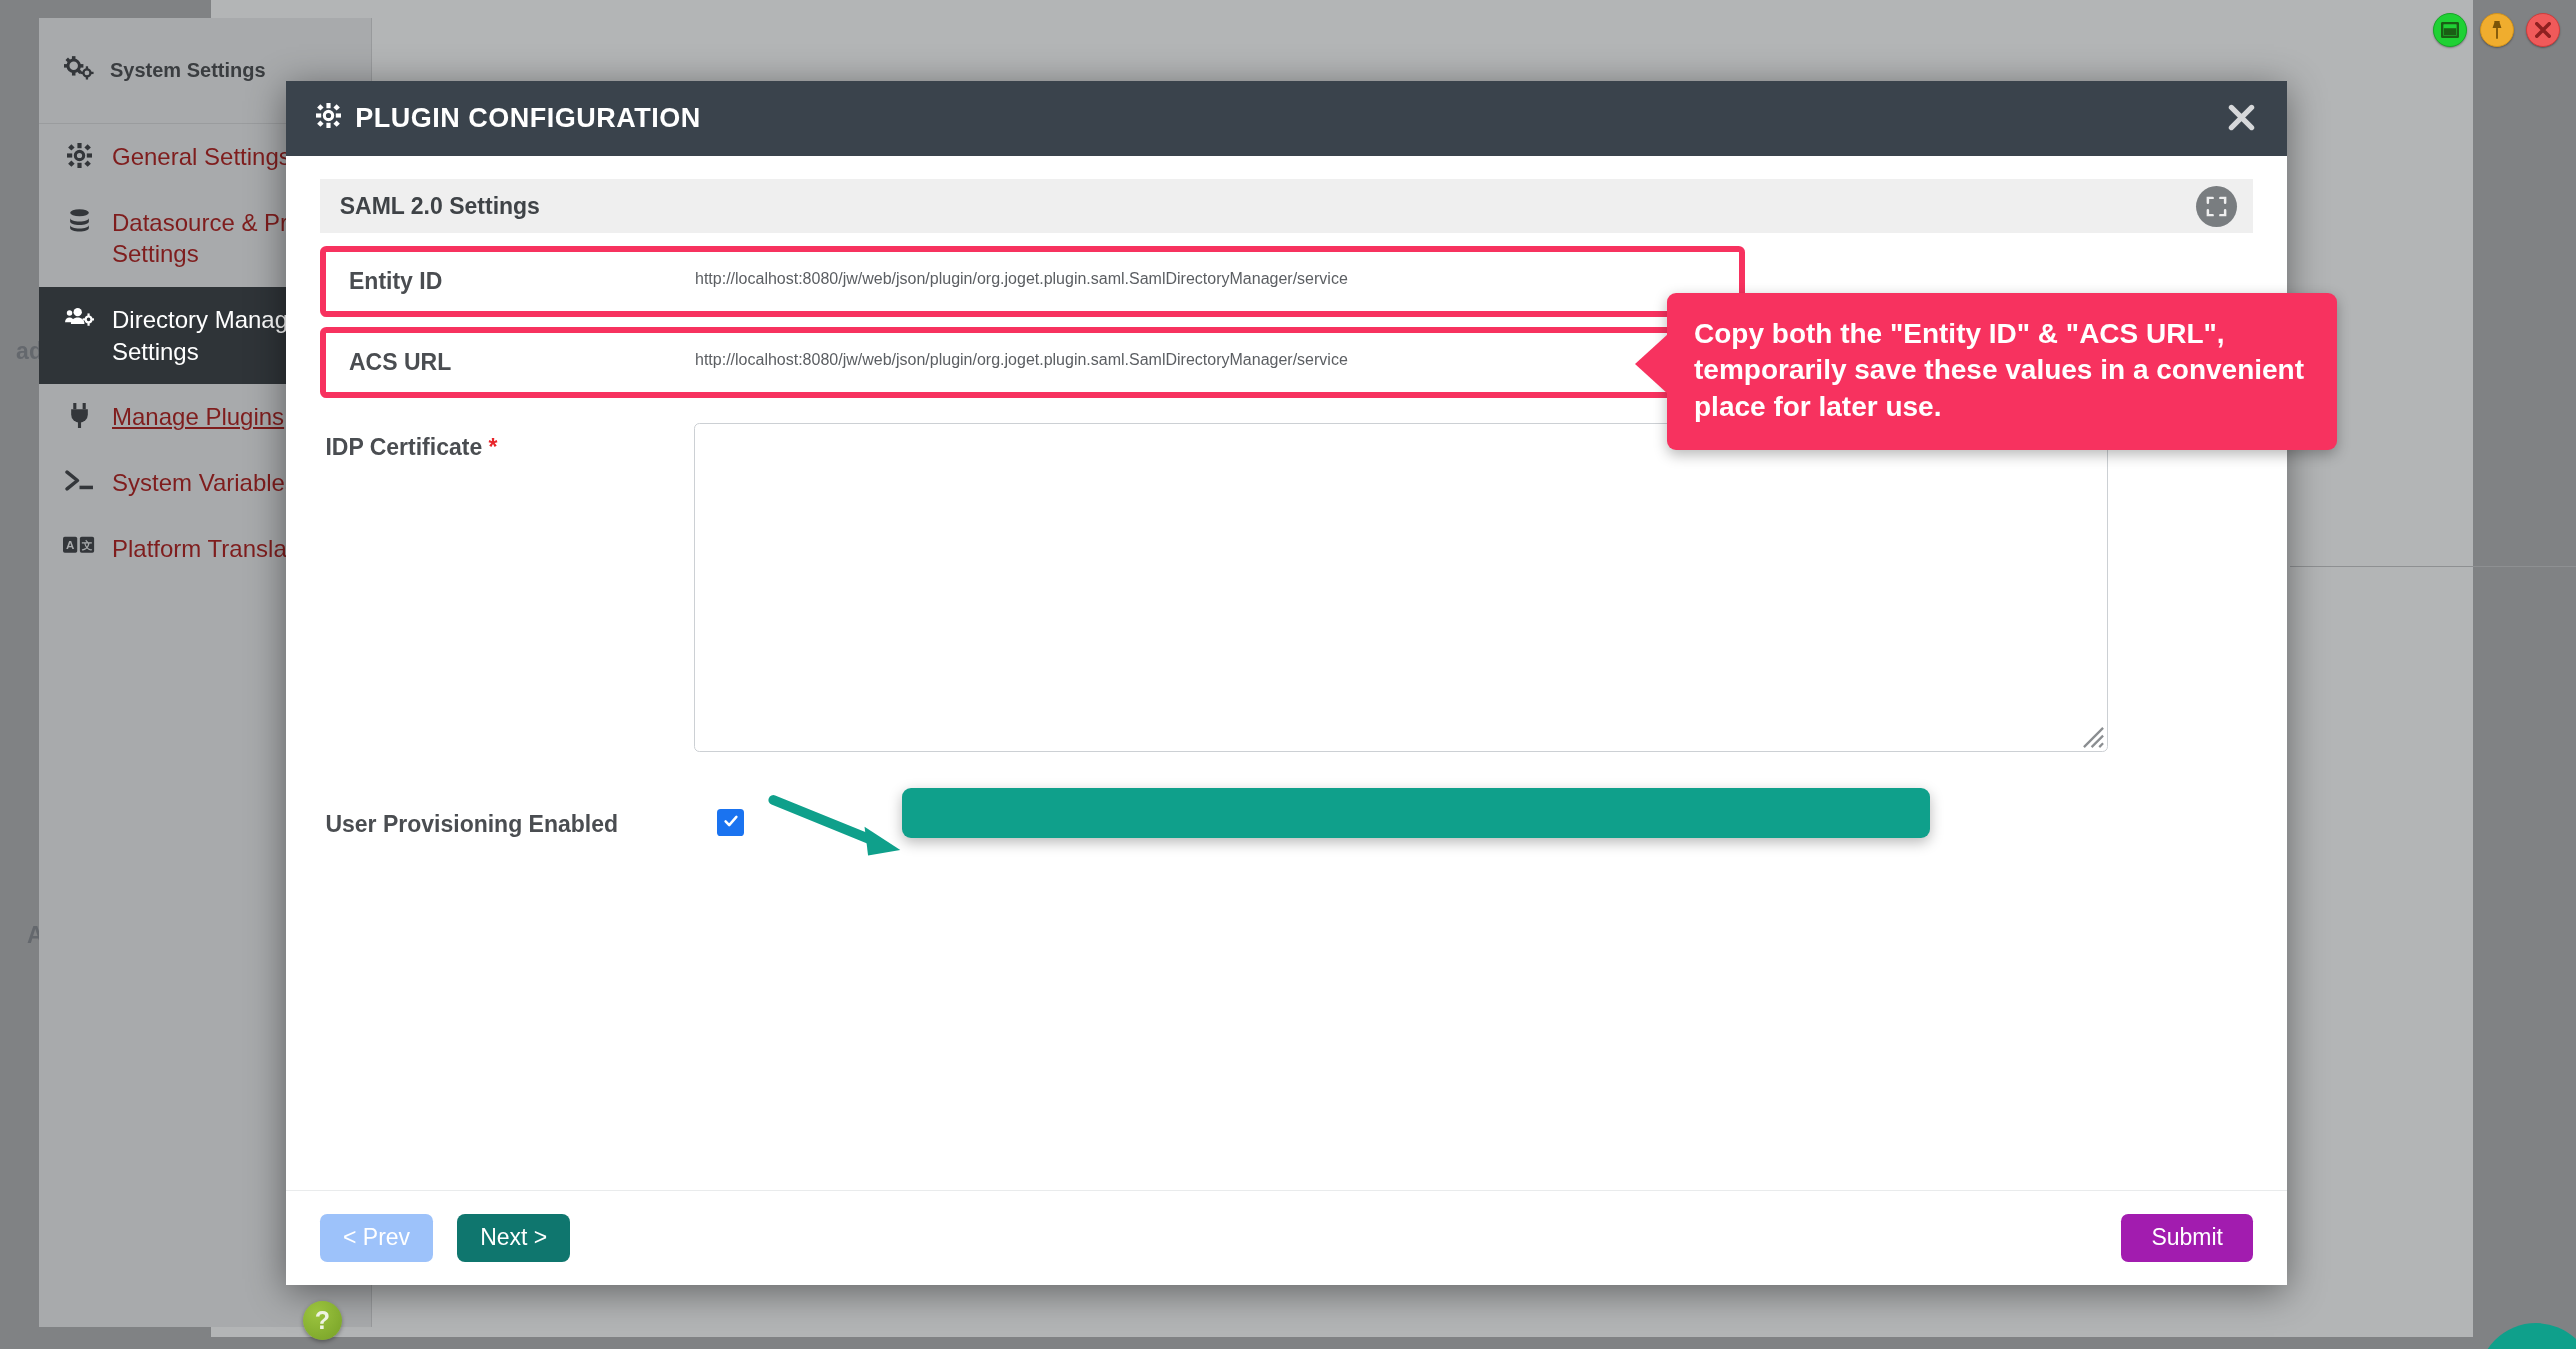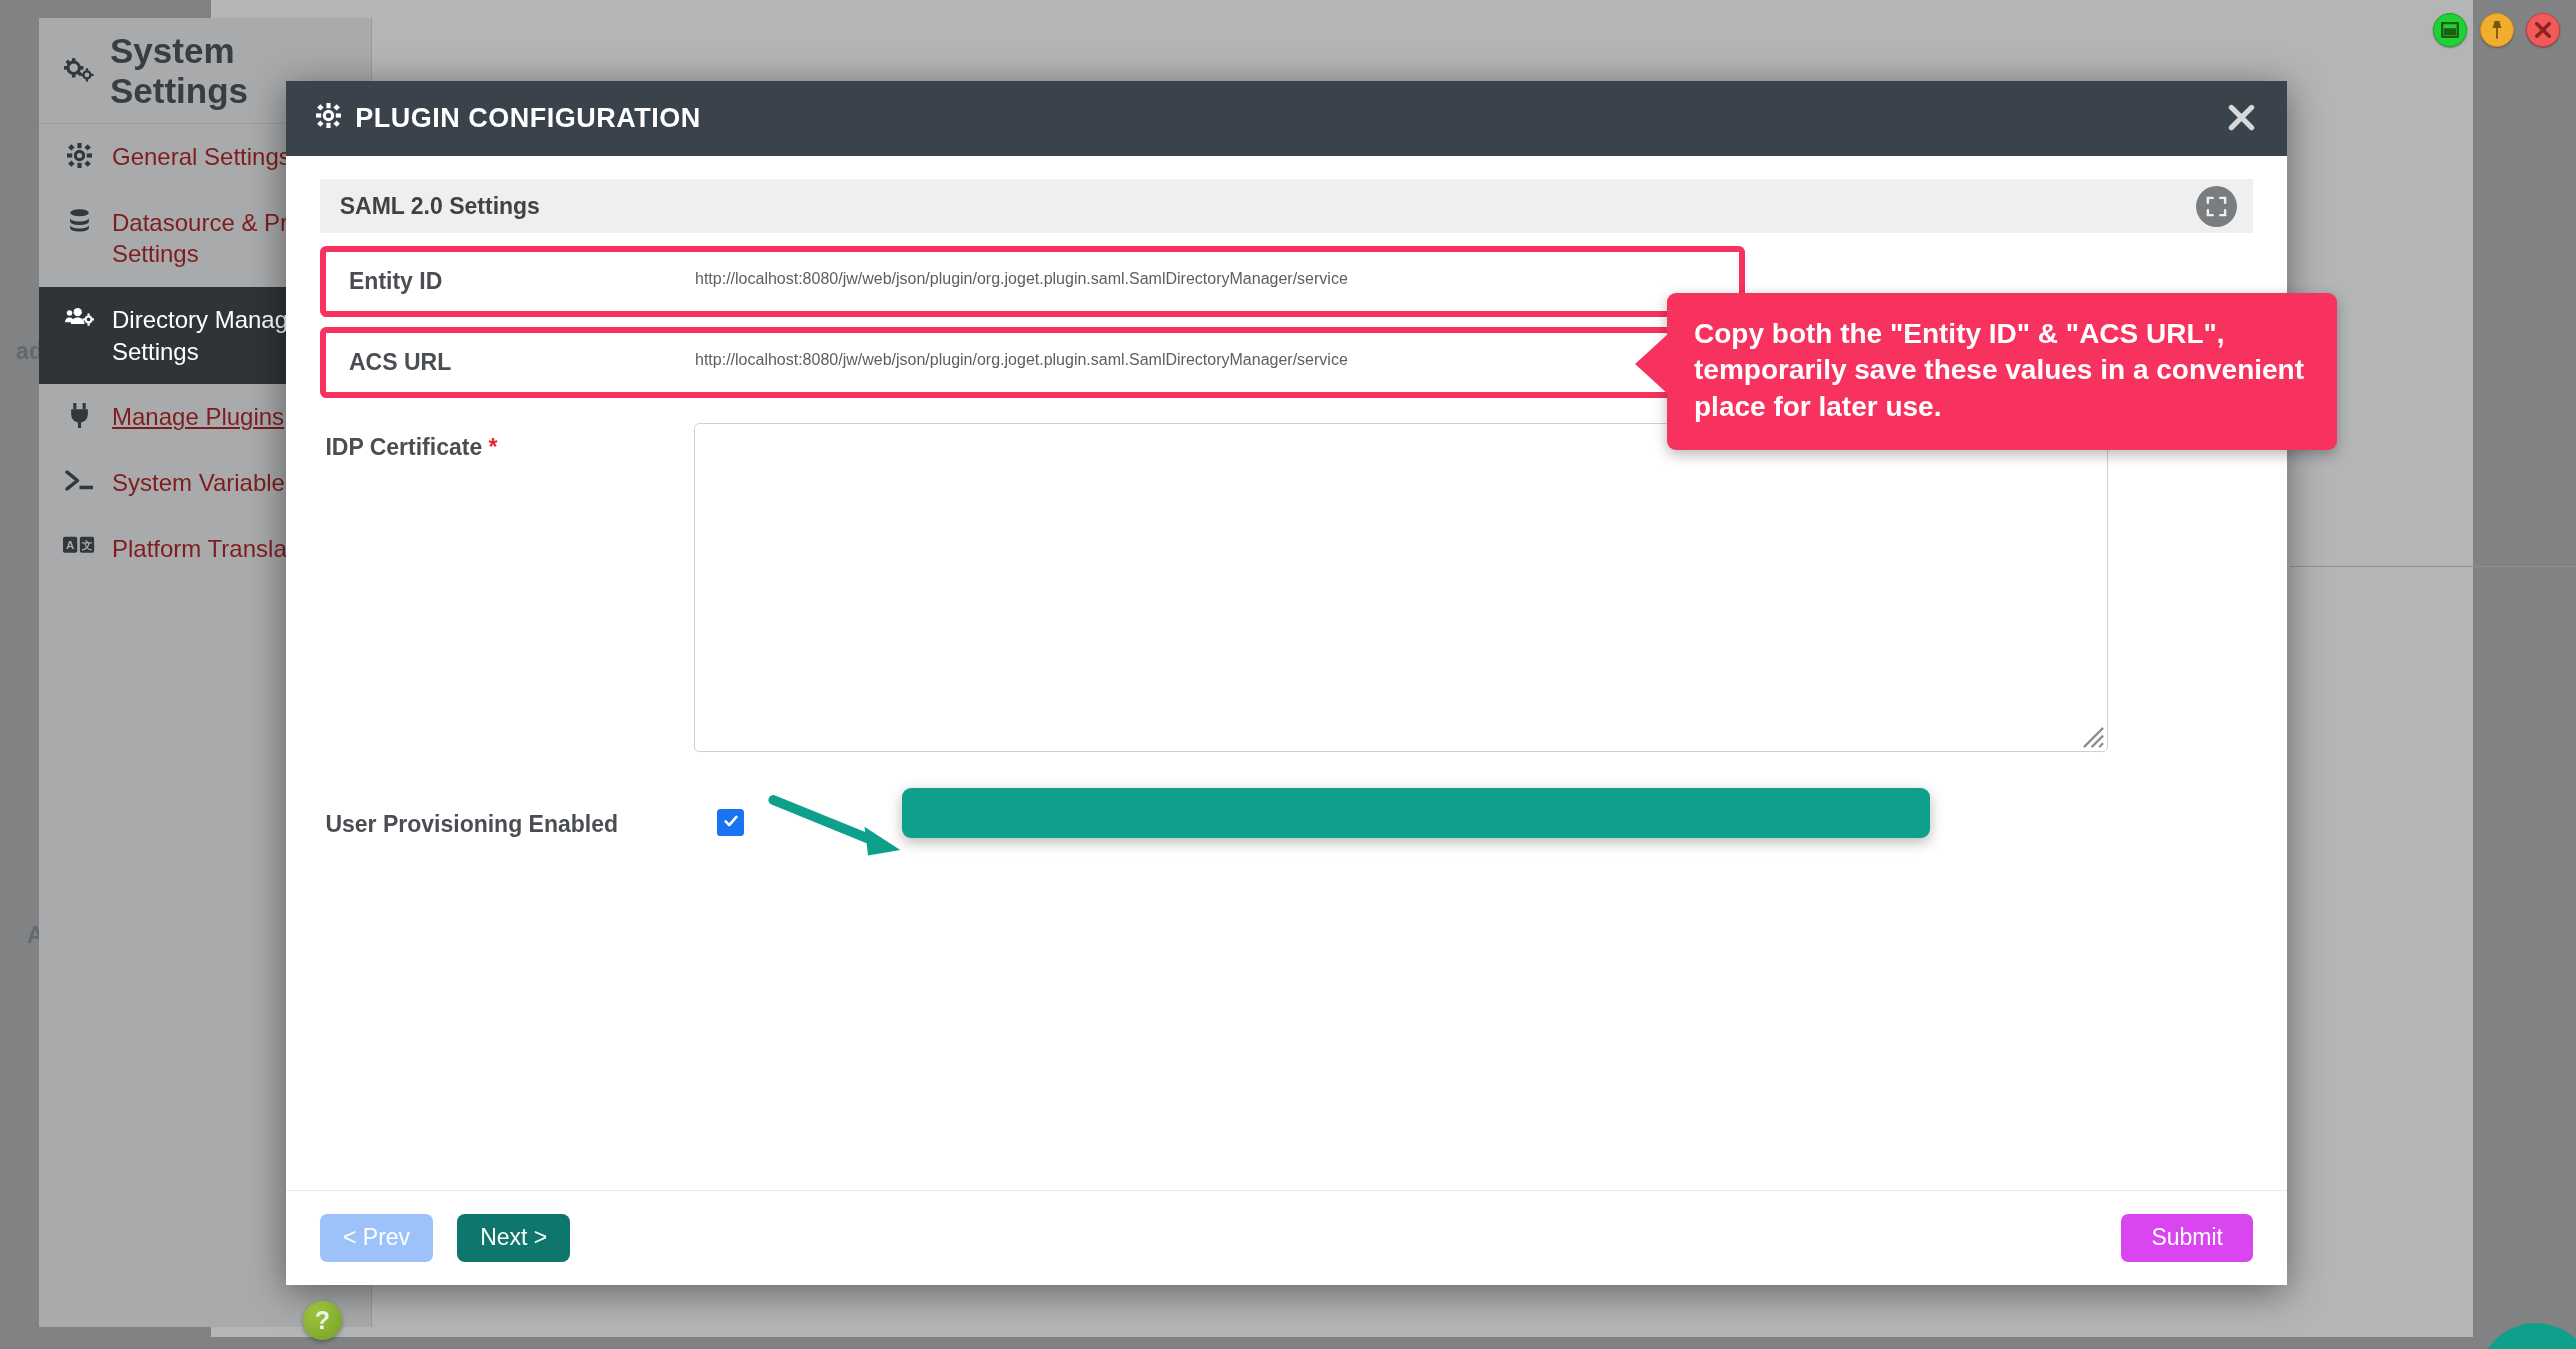--- a/index.html
+++ b/index.html
@@ -54,21 +54,21 @@
   .winbtn svg { display:block; }
 
   
   #settings-sidebar {
     position: absolute; left: 39px; top: 18px; width: 333px; height: 1309px;
     background: #a8aaac; z-index: 10;
     border-right: 0.9px solid #989a9c;
   }
   #settings-title {
     height: 106px; display: flex; align-items: center; gap: 16px;
-    padding: 0 25px; color: #3a3d40; font-size: 35px; font-weight: bold;
+    padding: 0 25px; color: #3a3d40; font-size: 20px; font-weight: bold;
     border-bottom: 0.9px solid #9a9c9e;
   }
   .sb-item {
     display: flex; align-items: flex-start; gap: 16px;
     padding: 17px 23px; color: #7f1d1d; font-size: 24px; line-height: 1.32;
   }
   .sb-item .sb-ico {
     width: 34px; flex: 0 0 34px; display: flex; justify-content: center;
     align-items: center; padding-top: 1.8px;
   }
@@ -171,21 +171,21 @@
     border-top: 0.9px solid #e9ebec; padding: 23px 34px;
     display: flex; align-items: center; justify-content: space-between;
   }
   .btns-left { display: flex; gap: 24px; }
   .btn {
     font-size: 23px; color: #fff; border: none; border-radius: 7.2px;
     padding: 10.7px 23px; cursor: pointer; font-family: "Liberation Sans", sans-serif;
   }
   .btn.prev   { background: #9dc2fa; }
   .btn.next   { background: #0f766e; border-radius: 8px; }
-  .btn.submit { background: #d946ef; padding: 10.7px 30px; }
+  .btn.submit { background: #a21caf; padding: 10.7px 30px; }
 
   
   #help-btn {
     position: absolute; left: 303px; top: 1301px;
     width: 39px; height: 39px; border-radius: 50%;
     background: radial-gradient(circle at 35% 30%, #9cc43f, #76a026);
     color: #eef3e2; font-size: 25px; font-weight: bold;
     display: flex; align-items: center; justify-content: center;
     box-shadow: 0 1.8px 4.5px rgba(0,0,0,.35); z-index: 55; cursor: pointer;
   }

